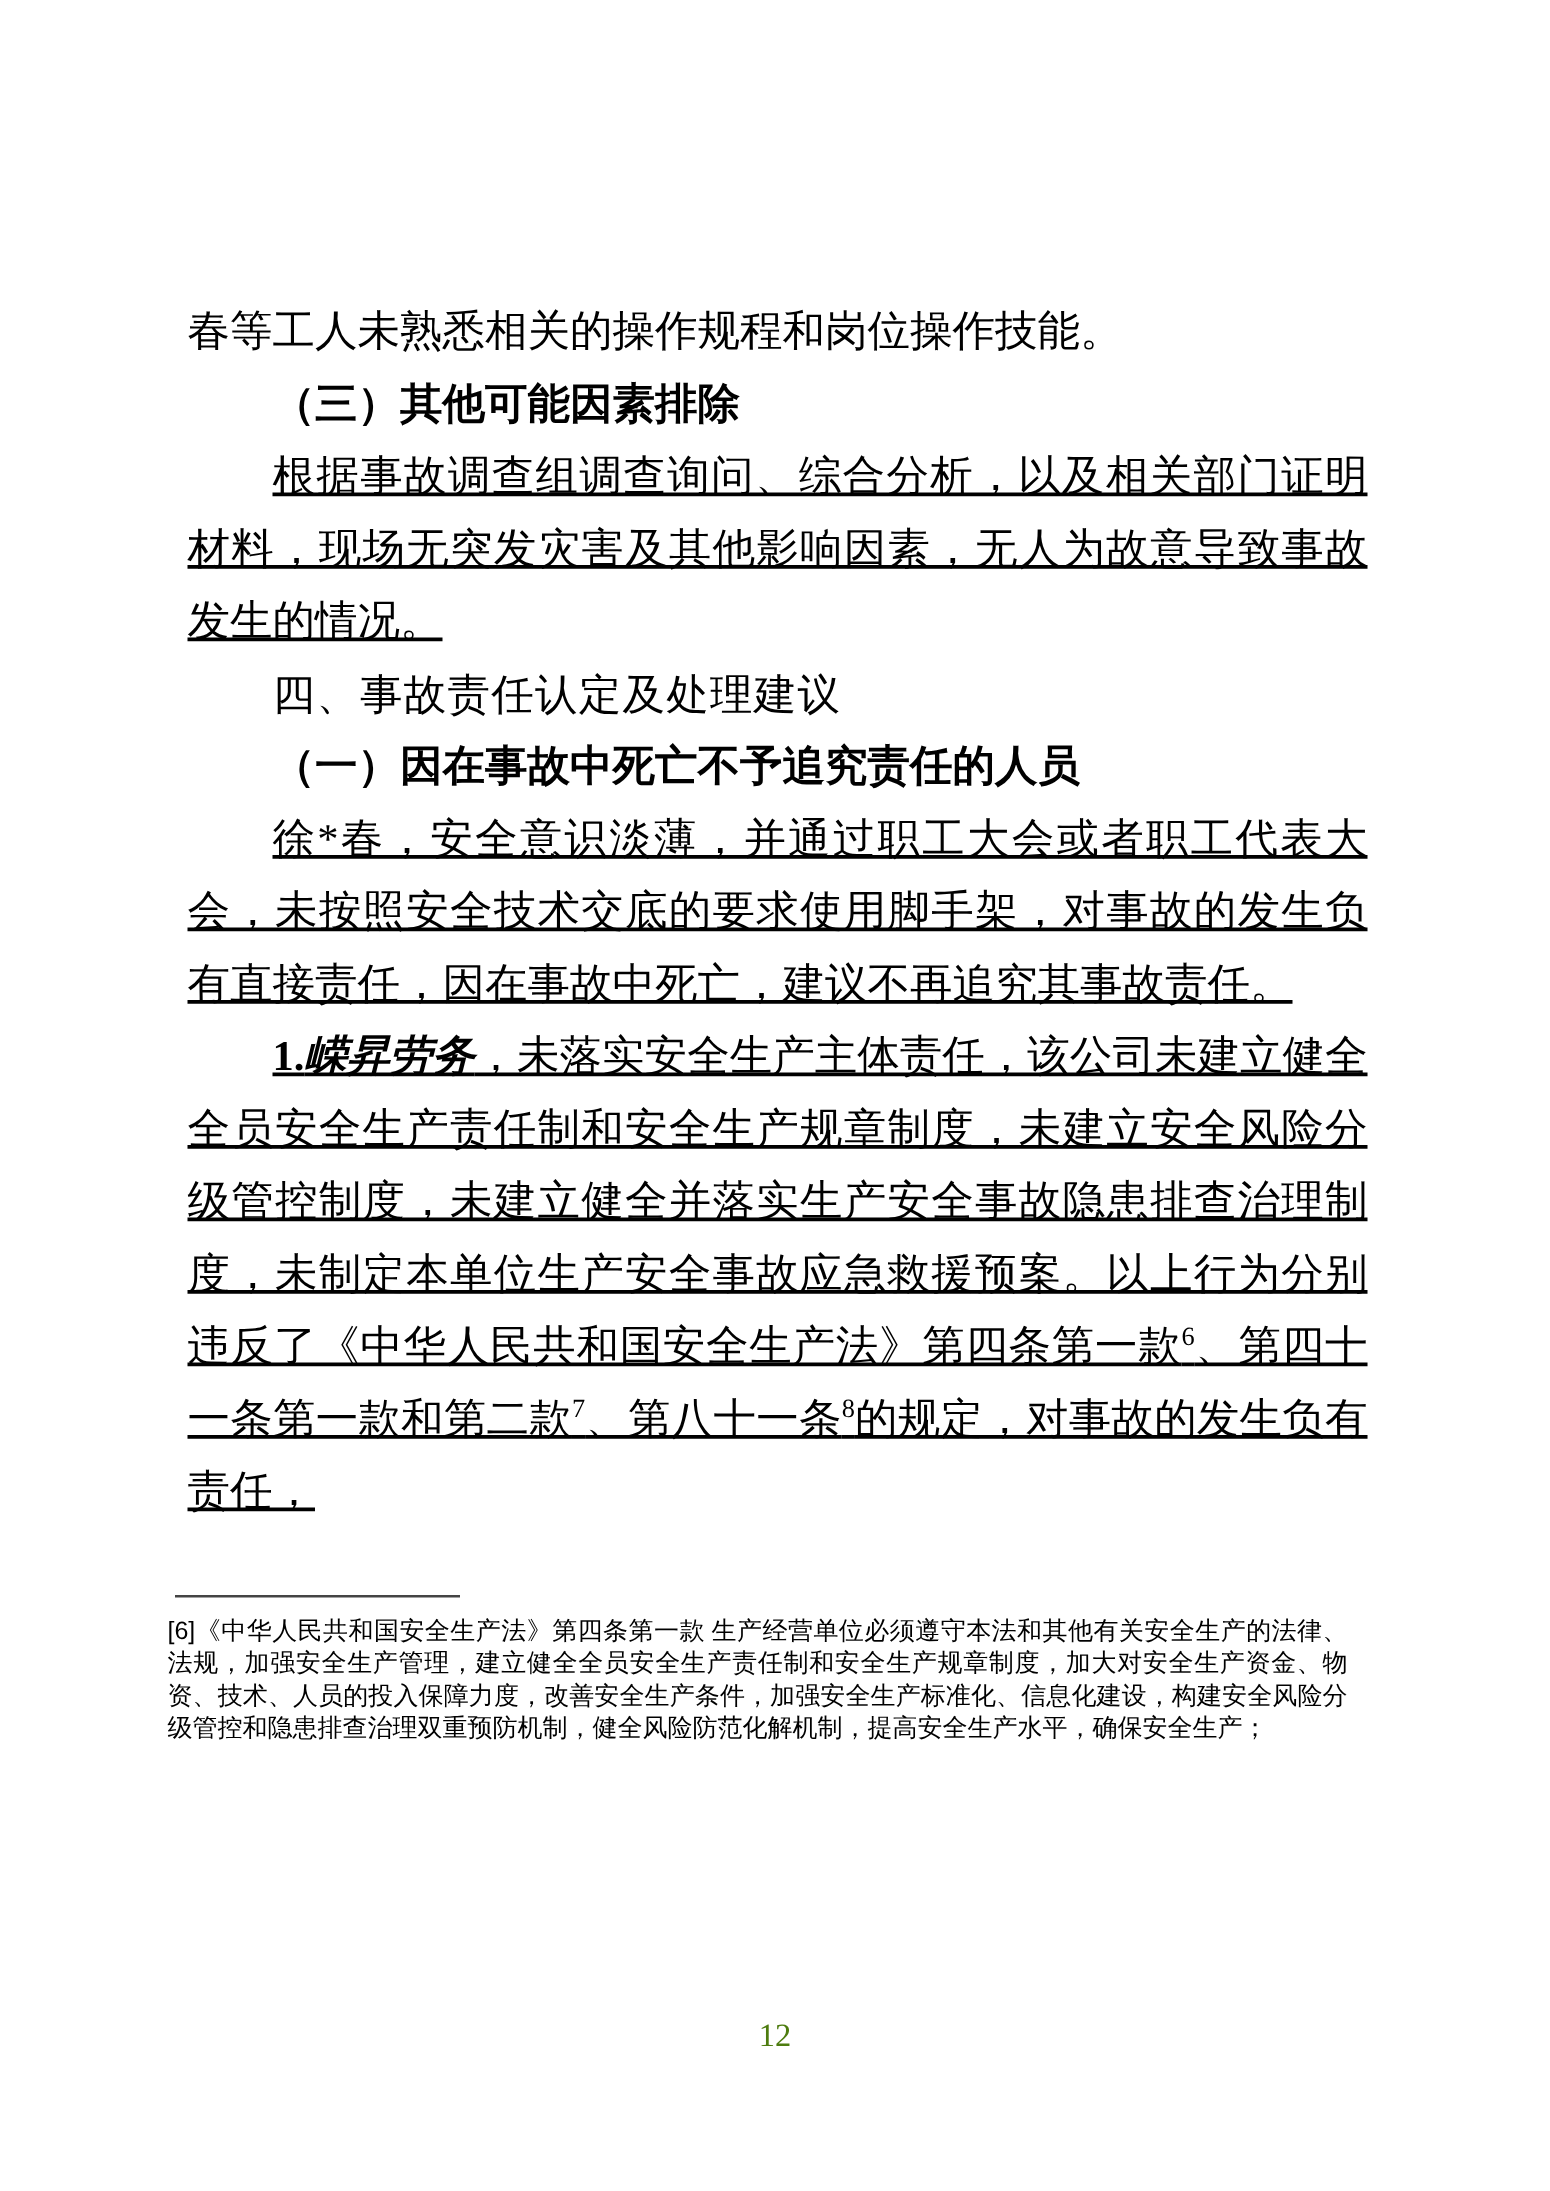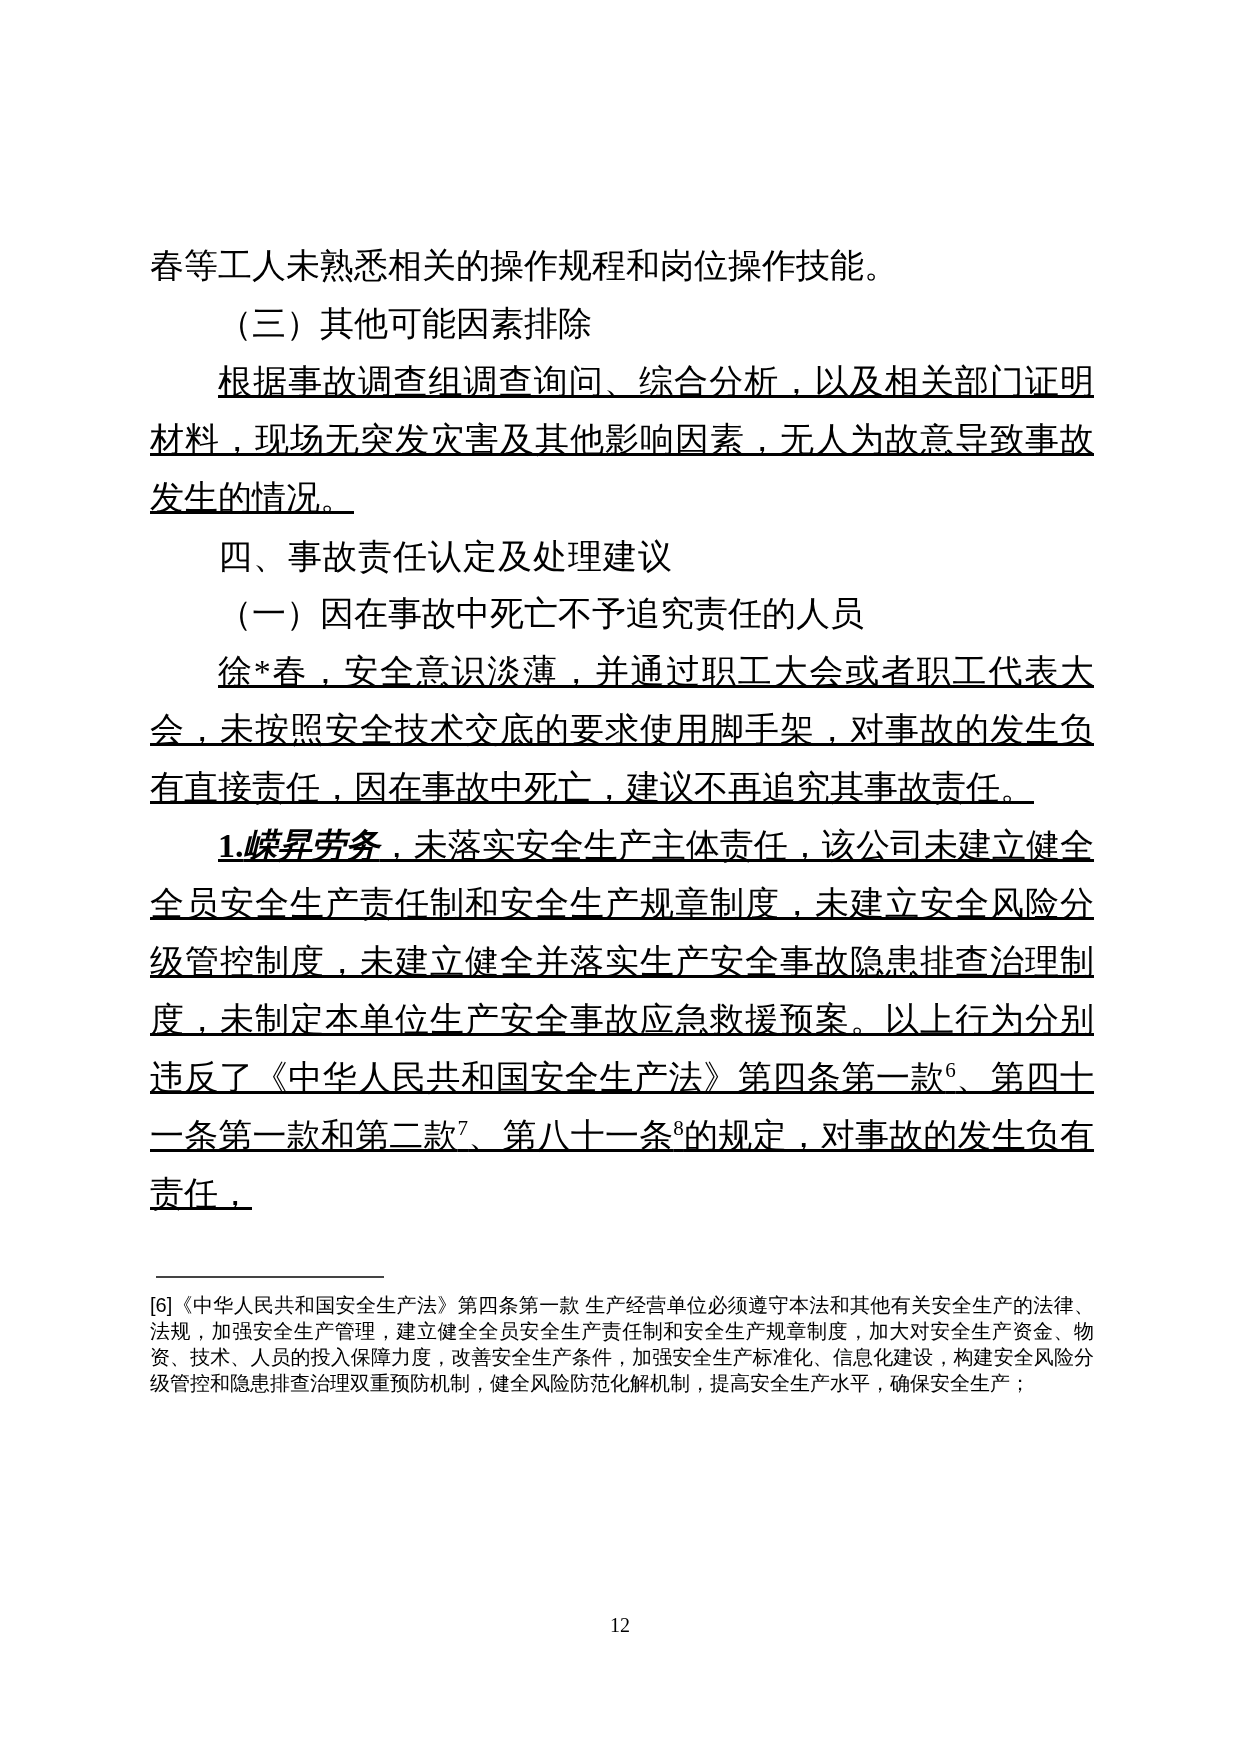--- a/index.html
+++ b/index.html
@@ -28,21 +28,21 @@
     text-justify: inter-character;
   }
   .body-block p {
     margin: 0;
   }
   .para-indent {
     text-indent: 2em;
     text-decoration: underline;
   }
   .heading-sub {
-    font-weight: normal;
+    font-weight: bold;
     text-indent: 2em;
   }
   .heading-main {
     font-weight: normal;
     font-family: "Liberation Sans", sans-serif;
     text-indent: 2em;
     letter-spacing: 1px;
   }
   .lead-num {
     font-weight: bold;
@@ -52,21 +52,21 @@
     font-style: italic;
   }
   .fnref {
     font-size: 0.62em;
     vertical-align: super;
     line-height: 0;
   }
   .footnote-area {
     position: absolute;
     top: 1264px;
-    left: 150px;
+    left: 134px;
     width: 944px;
   }
   .footnote-separator {
     width: 228px;
     height: 0;
     border-top: 2px solid #444444;
     margin: 0 0 14px 6px;
   }
   .footnote {
     font-size: 20px;
@@ -77,22 +77,22 @@
   }
   .footnote .fn-marker {
     font-family: "Liberation Sans", sans-serif;
   }
   .page-number {
     position: absolute;
     top: 1602px;
     left: 0;
     width: 100%;
     text-align: center;
-    font-size: 20px;
-    color: #000000;
+    font-size: 26px;
+    color: #4d7c0f;
   }
 </style>
 </head>
 <body>
 
 <div class="page">
 
   <div class="body-block">
 
     <p>春等工人未熟悉相关的操作规程和岗位操作技能。</p>

